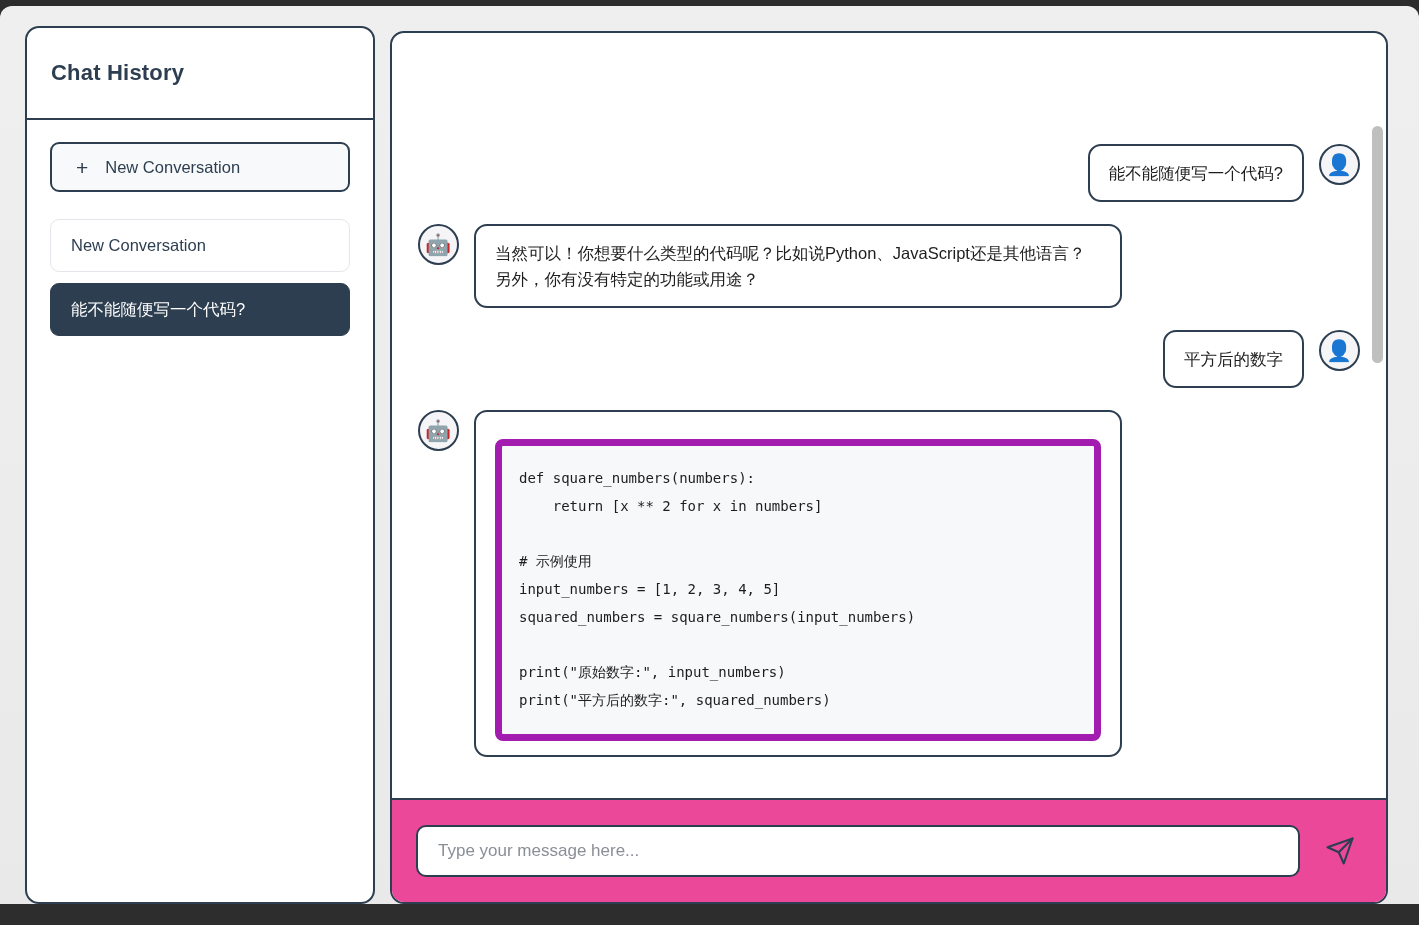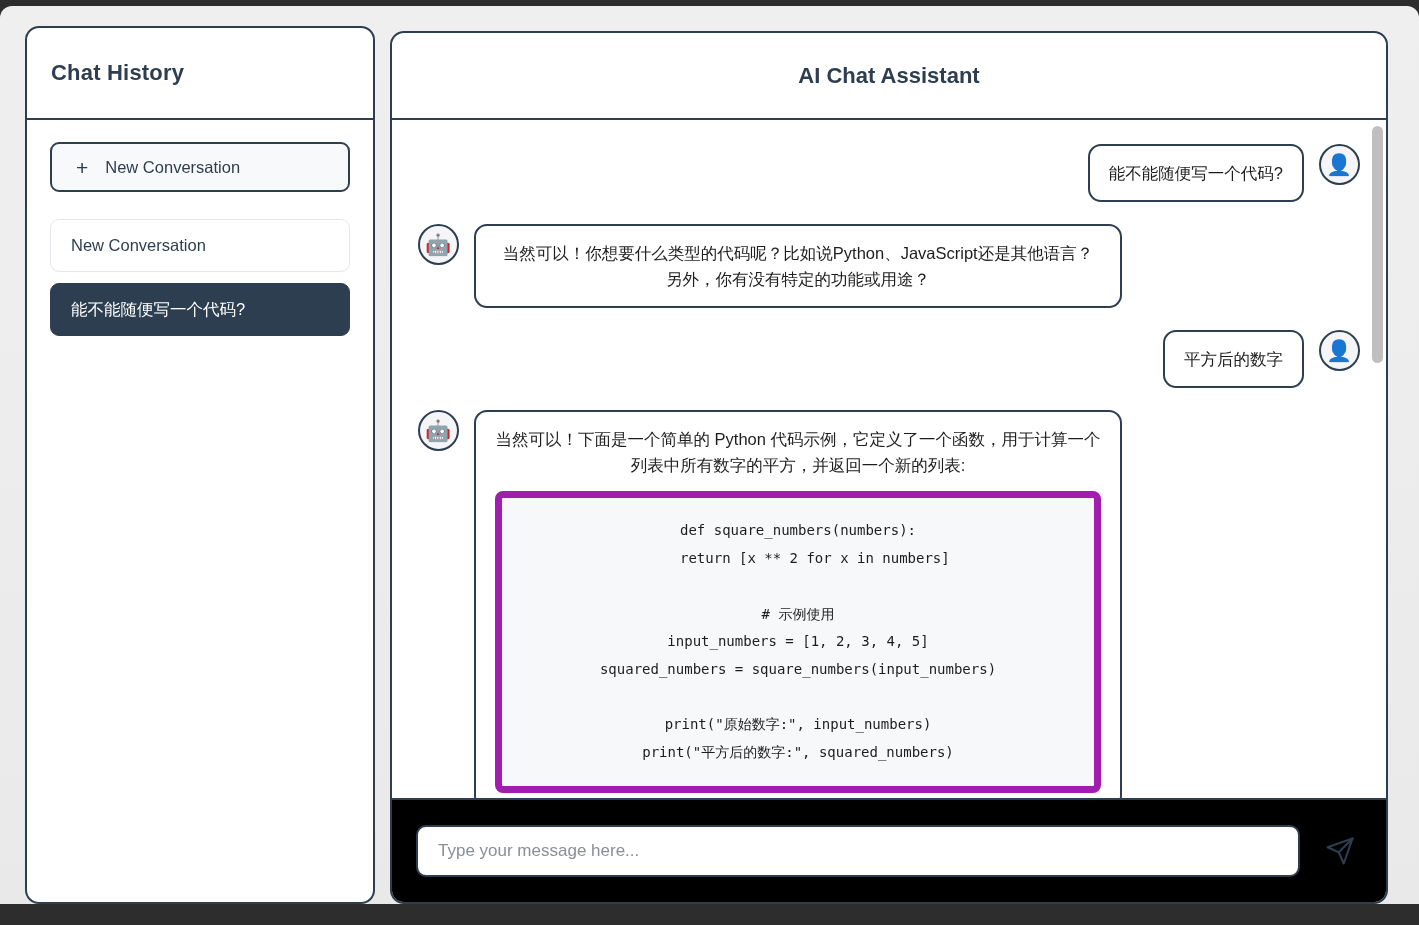--- a/index.html
+++ b/index.html
@@ -195,21 +195,21 @@
     padding: 14px 19px;
     font-size: 16.5px;
     line-height: 1.58;
     color: #1d1d1f;
     max-width: 660px;
   }
 
   .msg-row.user .bubble { margin-right: 15px; }
   .msg-row.bot  .bubble { margin-left: 15px; }
 
-  .bubble.wide { max-width: 648px; width: 648px; text-align: center; }
+  .bubble.wide { max-width: 648px; width: 648px; }
 
   .code-block {
     margin-top: 13px;
     background: #f7f8fa;
     border: 7px solid #a21caf;
     border-radius: 8px;
     padding: 19px 17px;
     font-family: "DejaVu Sans Mono", "Liberation Mono", monospace;
     font-size: 14px;
     line-height: 1.98;
@@ -238,21 +238,21 @@
   }
 
   
   .input-bar {
     position: absolute;
     left: 0;
     bottom: 0;
     width: 994px;
     height: 104px;
     border-top: 2px solid #2c3e50;
-    background: #000000;
+    background: #ec4899;
     display: flex;
     align-items: center;
     padding: 0 24px 0 24px;
     gap: 18px;
   }
 
   .message-input {
     flex: 1;
     height: 52px;
     border: 2px solid #2c3e50;
@@ -295,23 +295,20 @@
         </div>
         <div class="conv-list">
           <div class="conv-item">New Conversation</div>
           <div class="conv-item selected">能不能随便写一个代码?</div>
         </div>
       </div>
     </aside>
 
     <main class="chat-panel">
 
-      <div class="chat-header">
-        <span class="chat-title">AI Chat Assistant</span>
-      </div>
 
       <div class="messages-area">
         <div class="messages-inner">
 
           <div class="msg-row user">
             <div class="bubble">能不能随便写一个代码?</div>
             <div class="avatar user-avatar">👤</div>
           </div>
 
           <div class="msg-row bot">
@@ -320,21 +317,20 @@
           </div>
 
           <div class="msg-row user">
             <div class="bubble">平方后的数字</div>
             <div class="avatar user-avatar">👤</div>
           </div>
 
           <div class="msg-row bot">
             <div class="avatar">🤖</div>
             <div class="bubble wide">
-              <div>当然可以！下面是一个简单的 Python 代码示例，它定义了一个函数，用于计算一个列表中所有数字的平方，并返回一个新的列表:</div>
               <pre class="code-block">def square_numbers(numbers):
     return [x ** 2 for x in numbers]
 
 # 示例使用
 input_numbers = [1, 2, 3, 4, 5]
 squared_numbers = square_numbers(input_numbers)
 
 print("原始数字:", input_numbers)
 print("平方后的数字:", squared_numbers)</pre>
             </div>

